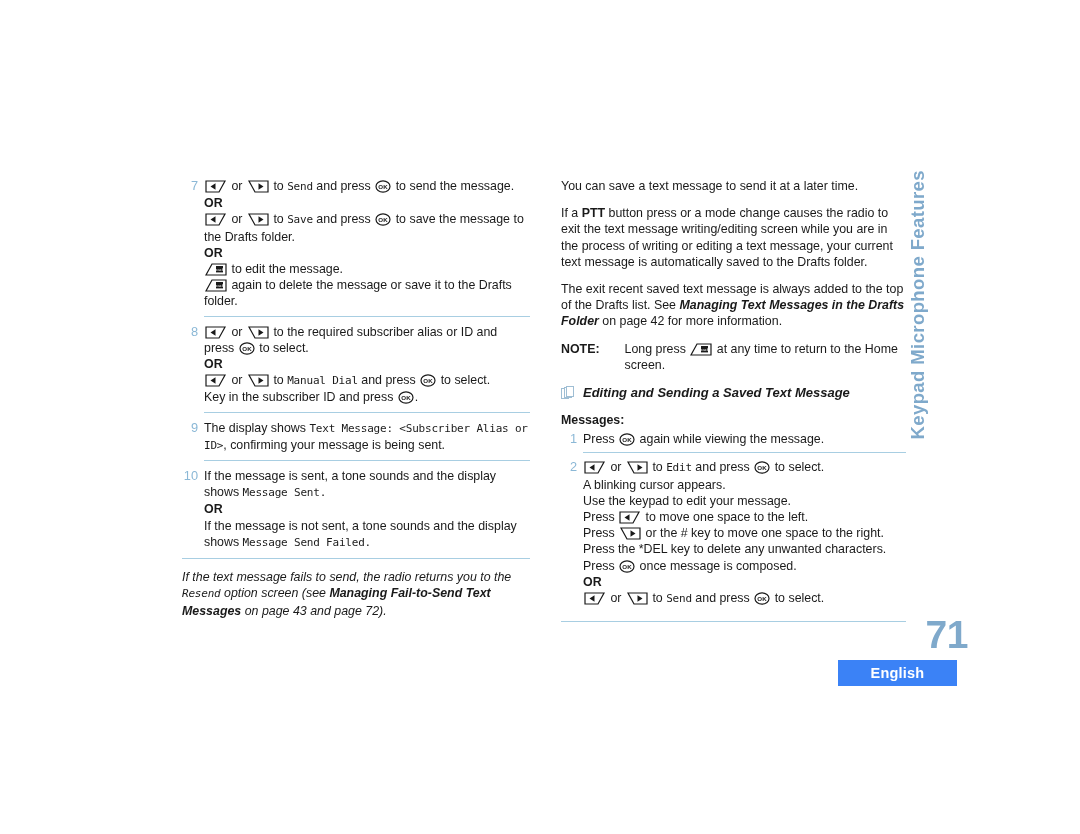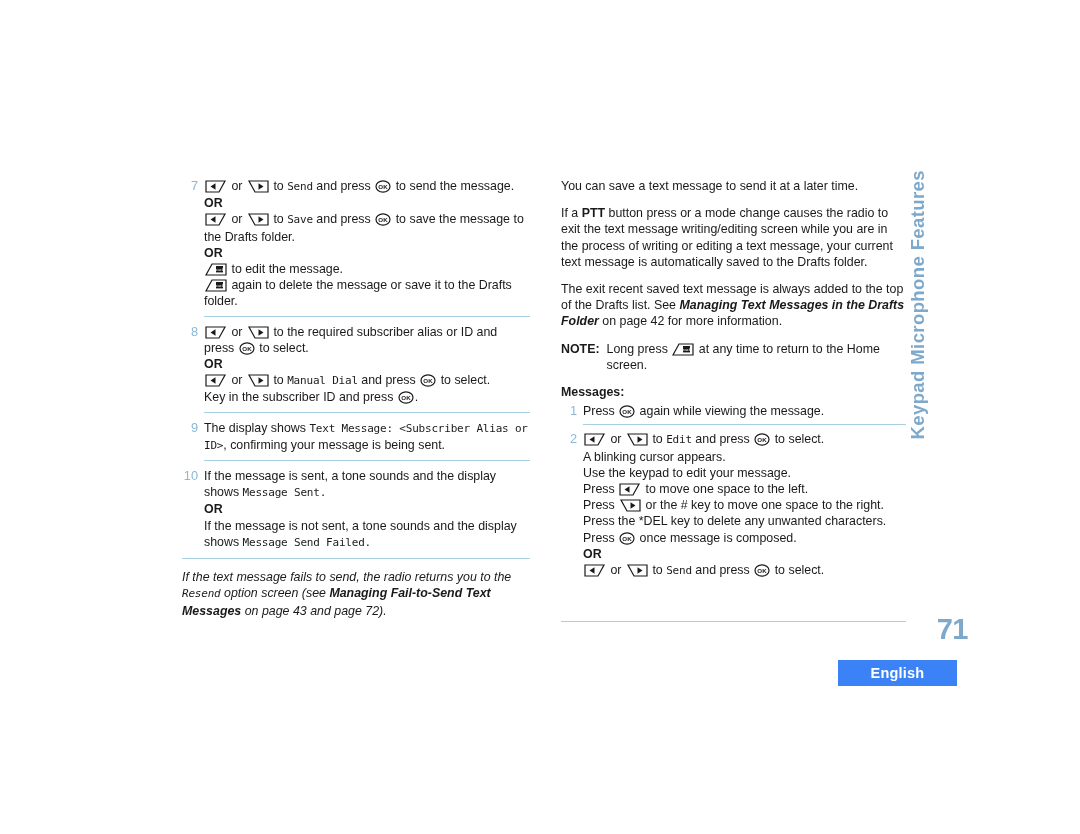--- a/index.html
+++ b/index.html
@@ -122,20 +122,21 @@
   }
 
   .b { font-weight: bold; }
   .bi { font-weight: bold; font-style: italic; }
 
   
   .note {
     display: flex;
     align-items: flex-start;
     margin: 0 0 11px 0;
+    gap: 18px;
   }
   .note-label {
     font-weight: bold;
     flex: 0 0 38px;
     padding-right: 7px;
   }
   .note-body { flex: 1 1 auto; }
 
   
   .proc-label {
@@ -199,21 +200,21 @@
     width: 345px;
     height: 1px;
     background: #a8cee2;
   }
   .pageno {
     position: absolute;
     left: 898px;
     top: 613px;
     width: 70px;
     text-align: right;
-    font-size: 29px;
+    font-size: 39px;
     font-weight: bold;
     color: #7fa9cb;
     letter-spacing: -0.5px;
   }
   .langband {
     position: absolute;
     left: 838px;
     top: 660px;
     width: 119px;
     height: 26px;
@@ -440,20 +441,28 @@
       <span class="note-label">NOTE:</span>
       <span class="note-body"><span>Long press </span><span class="ico key-back">
         <svg width="22" height="13" viewBox="0 0 22 13">
               <path d="M7 1 H21 V12 H1 Z" fill="none" stroke="#1a1a1a" stroke-width="1.2"></path>
               <rect x="11" y="3" width="7" height="6.4" fill="#1a1a1a"></rect>
               <text x="14.5" y="8.4" font-family="Liberation Sans, sans-serif" font-size="4.2" text-anchor="middle" fill="#ffffff">back</text>
             </svg>
       </span><span> at any time to return to the Home screen.</span></span>
     </div>
 
+    <div class="h-sec">
+      <span class="pages-icon">
+          <i class="p1"></i>
+          <i class="p2"></i>
+          <i class="p3"></i>
+        </span>
+      <span class="h-sub-text">Editing and Sending a Saved Text Message</span>
+    </div>
 
     <div class="proc-label">Messages:</div>
 
     <div class="step">
       <div class="step-num">1</div>
       <div class="step-body">
         <div class="ln">
           <span>Press</span>
           <span class="ico key-ok">
             <svg width="16" height="13" viewBox="0 0 16 13">

